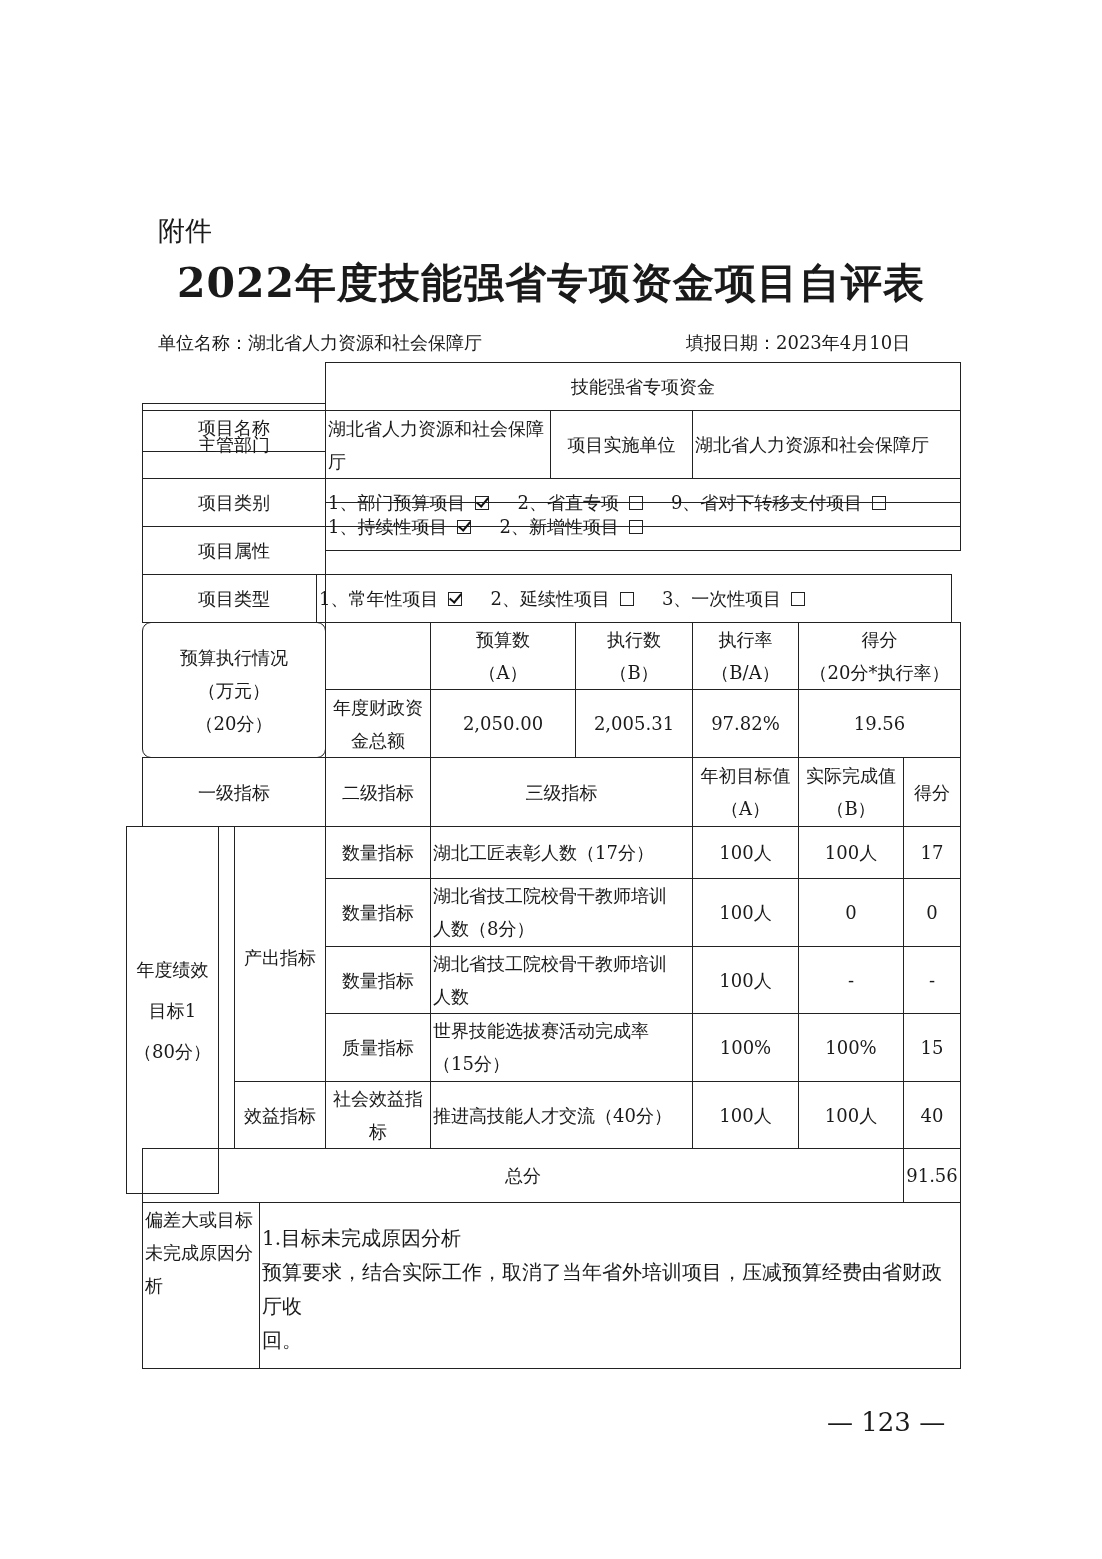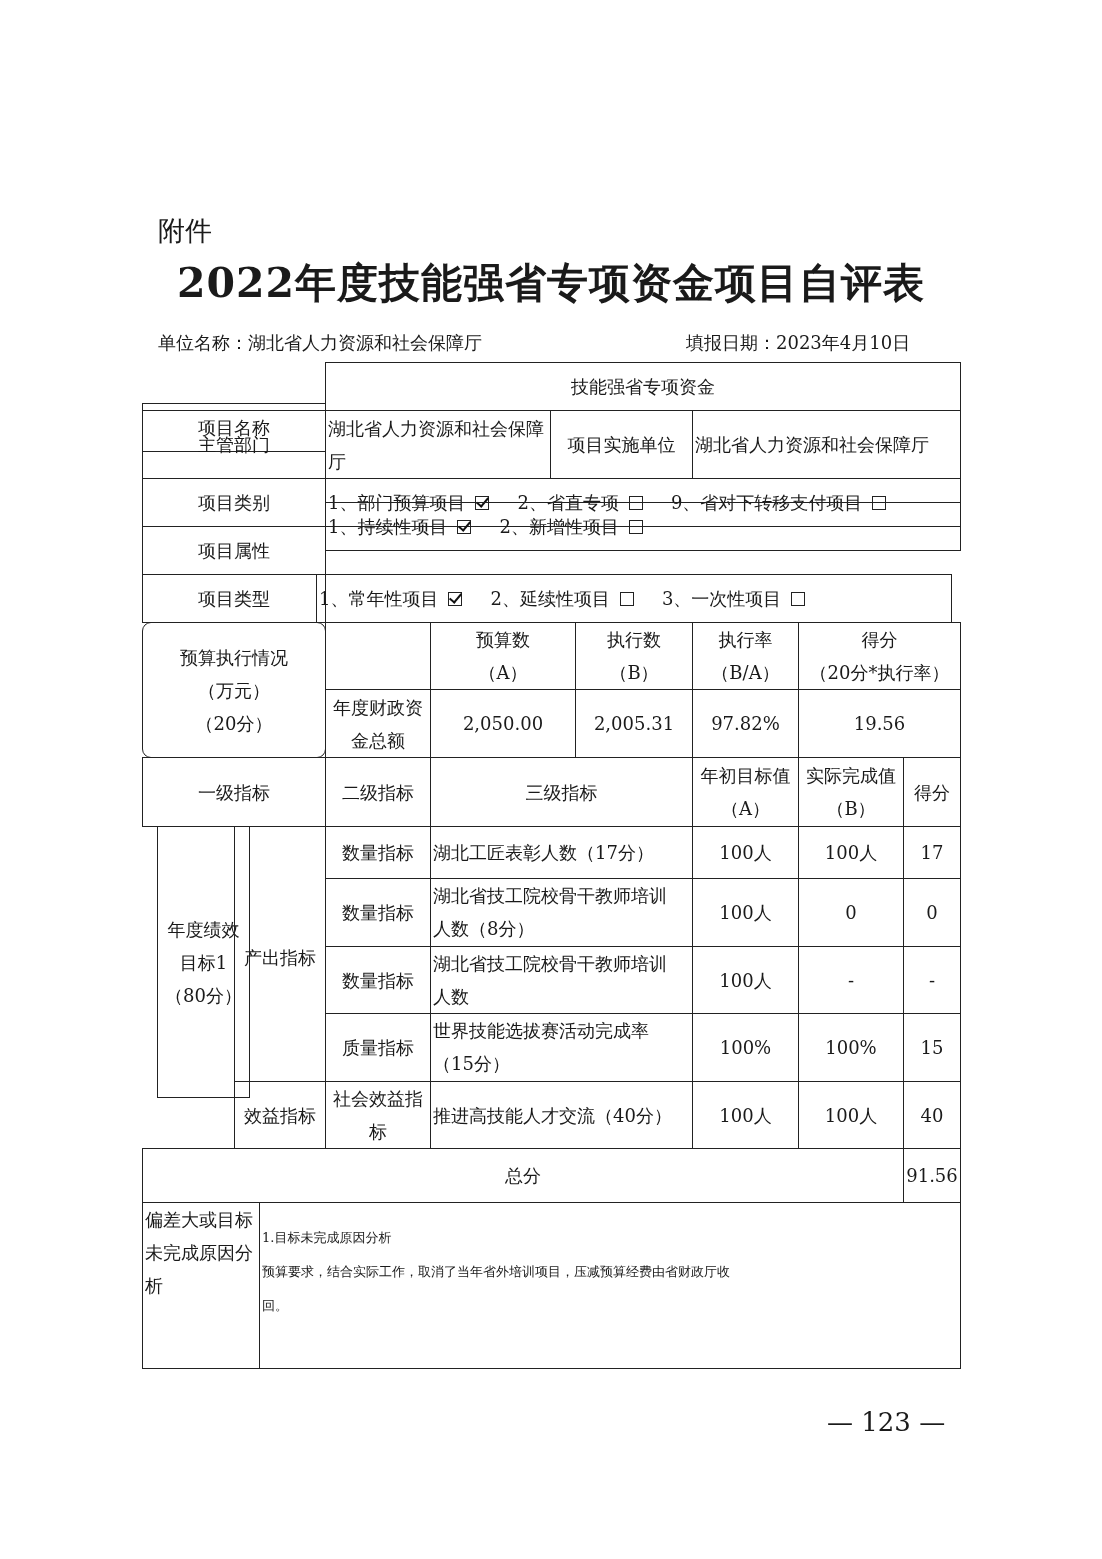--- a/index.html
+++ b/index.html
@@ -98,21 +98,21 @@
   <div class="cell stack" style="left:692px;top:757px;width:107px;height:70px;">
     <span>年初目标值</span>
       <span>（A）</span>
   </div>
   <div class="cell stack" style="left:798px;top:757px;width:106px;height:70px;">
     <span>实际完成值</span>
       <span>（B）</span>
   </div>
   <div class="cell" style="left:903px;top:757px;width:58px;height:70px;">得分</div>
 
-  <div class="cell stack" style="left:157px;top:826px;width:93px;height:272px;">
+  <div class="cell stack" style="left:126px;top:826px;width:93px;height:368px;gap:8px;">
     <span>年度绩效</span>
     <span>目标1</span>
     <span>（80分）</span>
   </div>
   <div class="cell" style="left:234px;top:826px;width:92px;height:256px;align-items:flex-start;padding-top:114px;">产出指标</div>
   <div class="cell" style="left:234px;top:1081px;width:92px;height:68px;">效益指标</div>
 
   <div class="cell" style="left:325px;top:826px;width:106px;height:53px;">数量指标</div>
   <div class="cell left" style="left:430px;top:826px;width:263px;height:53px;">湖北工匠表彰人数（17分）</div>
   <div class="cell" style="left:692px;top:826px;width:107px;height:53px;">100人</div>
@@ -156,20 +156,20 @@
   <div class="cell" style="left:903px;top:1081px;width:58px;height:68px;">40</div>
 
   <div class="cell" style="left:142px;top:1148px;width:762px;height:55px;">总分</div>
   <div class="cell" style="left:903px;top:1148px;width:58px;height:55px;">91.56</div>
 
   <div class="cell left stack" style="left:142px;top:1202px;width:118px;height:167px;align-items:flex-start;">
     <span>偏差大或目标</span>
     <span>未完成原因分</span>
     <span>析</span>
   </div>
-  <div class="cell reason" style="left:259px;top:1202px;width:702px;height:167px;font-size:13px;">
+  <div class="cell reason" style="left:259px;top:1202px;width:702px;height:167px;font-size:20px;">
     <span>1.目标未完成原因分析</span>
     <span>预算要求，结合实际工作，取消了当年省外培训项目，压减预算经费由省财政厅收</span>
     <span>回。</span>
   </div>
 </div>
 
 <div class="abs pagenum">— 123 —</div>
 
 </body></html>

